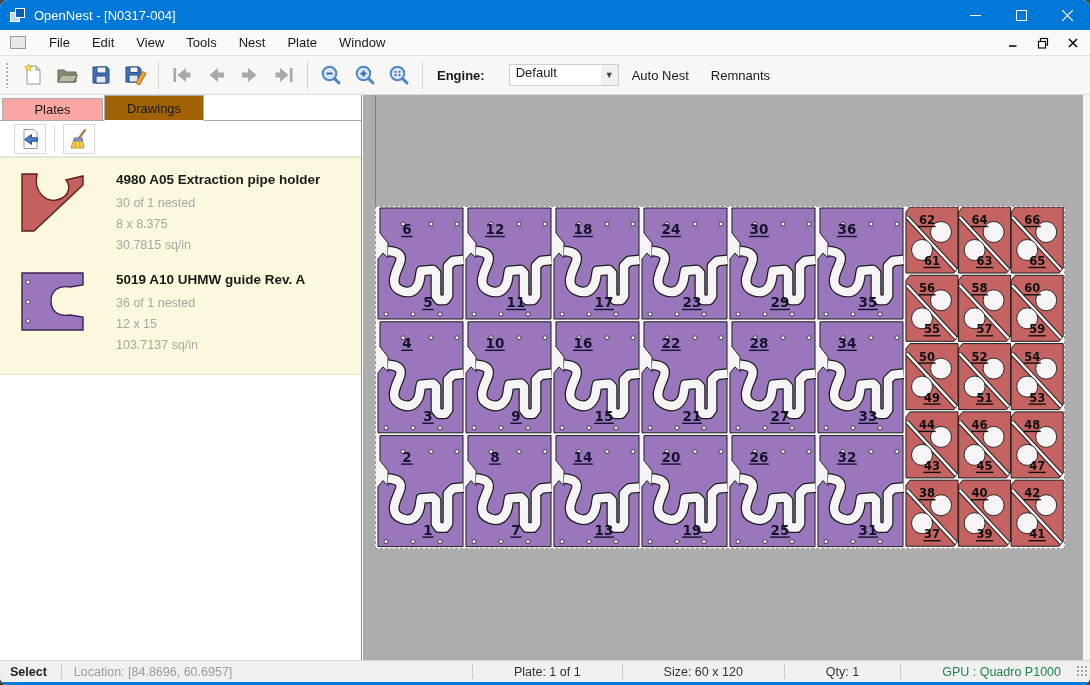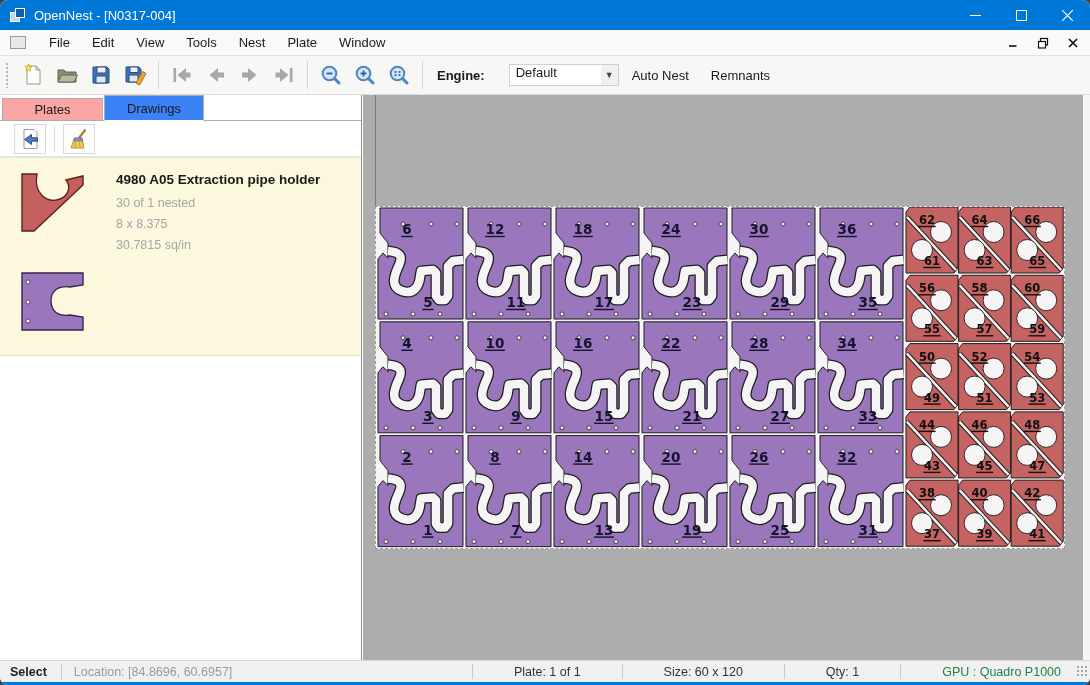--- a/index.html
+++ b/index.html
@@ -32,21 +32,21 @@
   .combo .val{padding-left:6px;flex:1;}
   .combo .dd{width:17px;height:20px;background:#f0f0f0;display:flex;align-items:center;justify-content:center;
     font-size:9px;color:#444;}
   .txtbtn{padding:5px 9px;margin-left:4px;}
   
   .main{position:absolute;left:0;top:95px;width:100%;height:565px;}
   .sidebar{position:absolute;left:0;top:0;width:362px;height:565px;background:#fff;border-right:1px solid #8f8f8f;}
   .tabstrip{position:relative;height:26px;border-bottom:1px solid #acacac;background:#fff;}
   .tab{position:absolute;bottom:-1px;height:23px;display:flex;align-items:center;justify-content:center;
     border:1px solid #acacac;background:#fca5a5;}
-  .tab.active{height:26px;background:#3b82f6;border-bottom:1px solid #fff;z-index:2;}
+  .tab.active{height:26px;background:#a16207;border-bottom:1px solid #fff;z-index:2;}
   .tab-plates{left:2px;width:101px;}
   .tab-drawings{left:104px;width:100px;}
   .side-tools{height:36px;display:flex;align-items:center;border-bottom:1px solid #e6e6e6;padding-left:14px;}
   .side-btn{width:32px;height:30px;display:flex;align-items:center;justify-content:center;border:1px solid #d9d9d9;background:#fdfdfd;}
   .side-sep{width:1px;height:26px;background:#dadada;margin:0 8px;}
   .dlist{background:#fbf8dd;border-top:1px solid #e8e4c8;border-bottom:1px solid #e8e4c8;padding:6px 0 10px 0;}
   .dl-item{display:flex;padding:6px 10px 8px 20px;}
   .dl-thumb{width:70px;margin-right:26px;flex:none;}
   .dl-title{font-weight:bold;font-size:13.5px;margin:2px 3px 6px 0;}
   .dl-sub{color:#a6a6a6;font-size:12.5px;line-height:21px;}
@@ -264,20 +264,26 @@
         </div>
         <div class="dl-item">
           <div class="dl-thumb">
             <svg width="66" height="64" viewBox="0 0 66 62">
               <path id="thumb-purple-path" d="M2,2 L63,2 L63,14 L50,16 C38,14 31,20 31,30 C31,40 38,46 50,44 L63,46 L63,59 L2,59 Z" fill="#9a76bd" stroke="#3a2354" stroke-width="1.4"></path>
               <circle cx="8" cy="11" r="2" fill="#fff" stroke="#3a2354" stroke-width="0.8"></circle>
               <circle cx="8" cy="31" r="2" fill="#fff" stroke="#3a2354" stroke-width="0.8"></circle>
               <circle cx="8" cy="50" r="2" fill="#fff" stroke="#3a2354" stroke-width="0.8"></circle>
             </svg>
           </div>
+          <div>
+            <div class="dl-title">5019 A10 UHMW guide Rev. A</div>
+            <div class="dl-sub">36 of 1 nested</div>
+            <div class="dl-sub">12 x 15</div>
+            <div class="dl-sub">103.7137 sq/in</div>
+          </div>
         </div>
       </div>
     </div>
 
     <div class="canvas">
       <div class="canvas-right-edge"></div>
       <div class="guide-v"></div>
       <div class="plate">
         <svg id="nest-svg" width="688" height="341" viewBox="0 0 688 341">
             <g transform="translate(0,0)">

